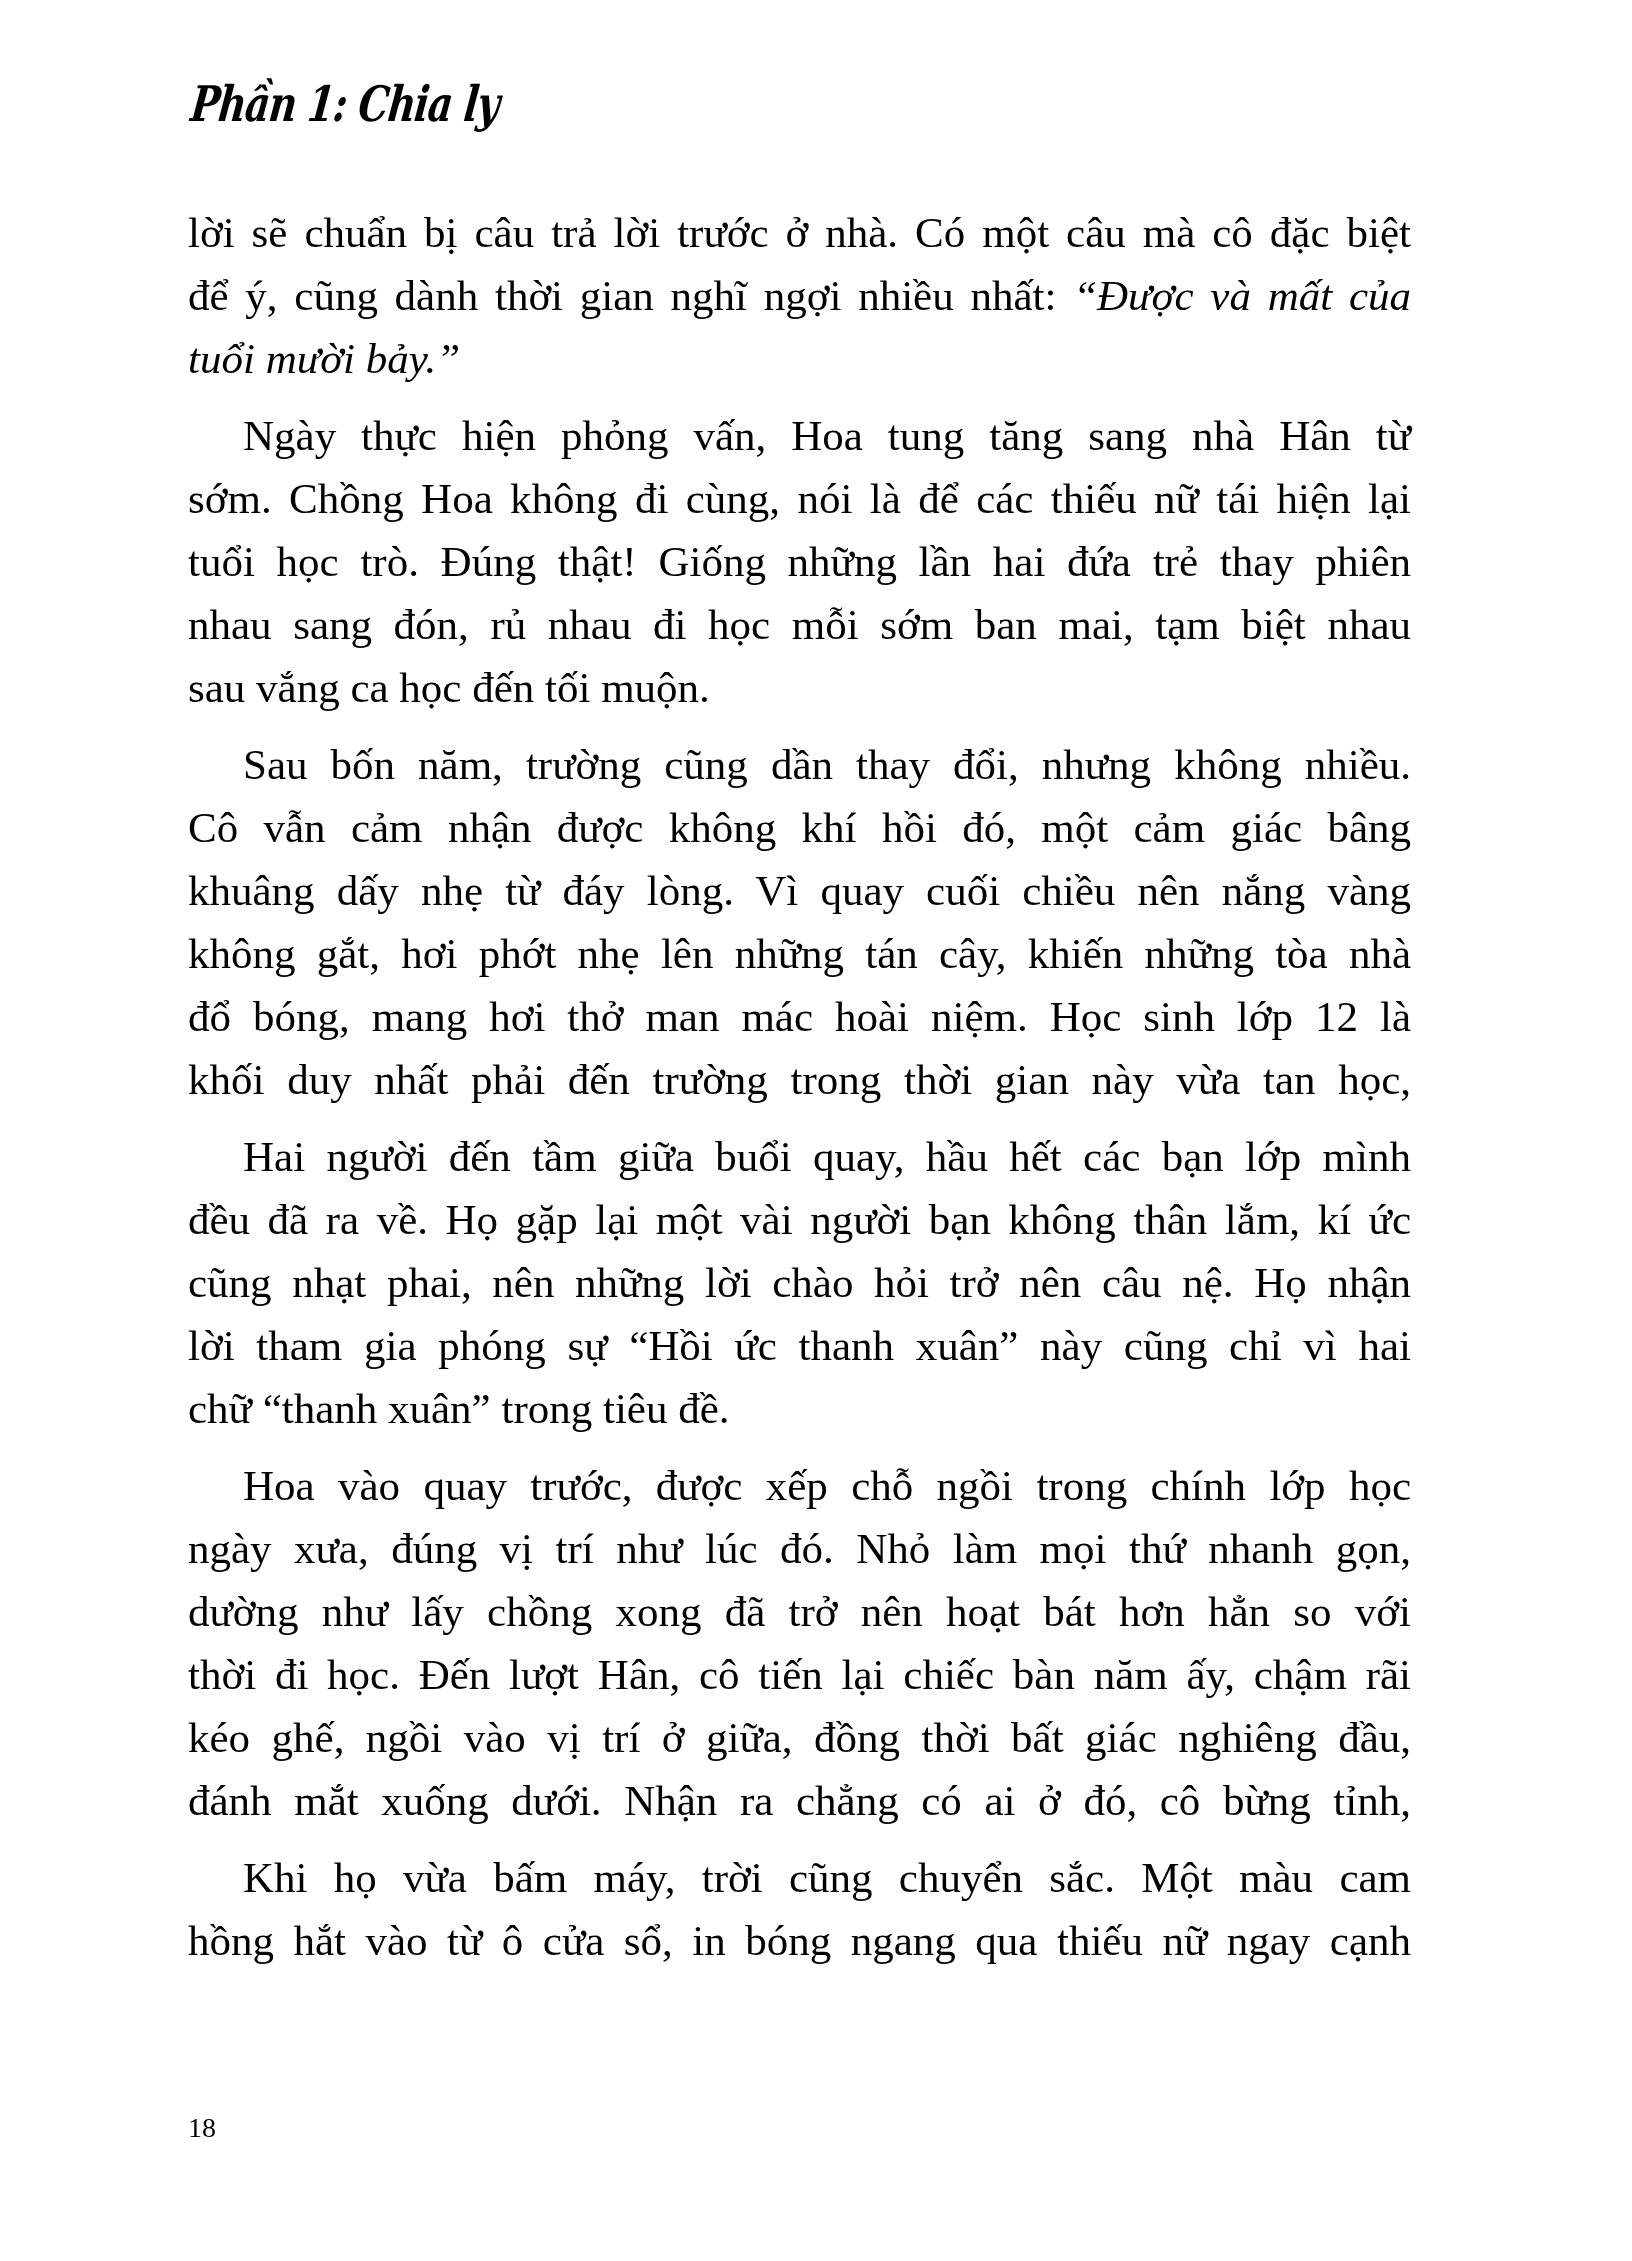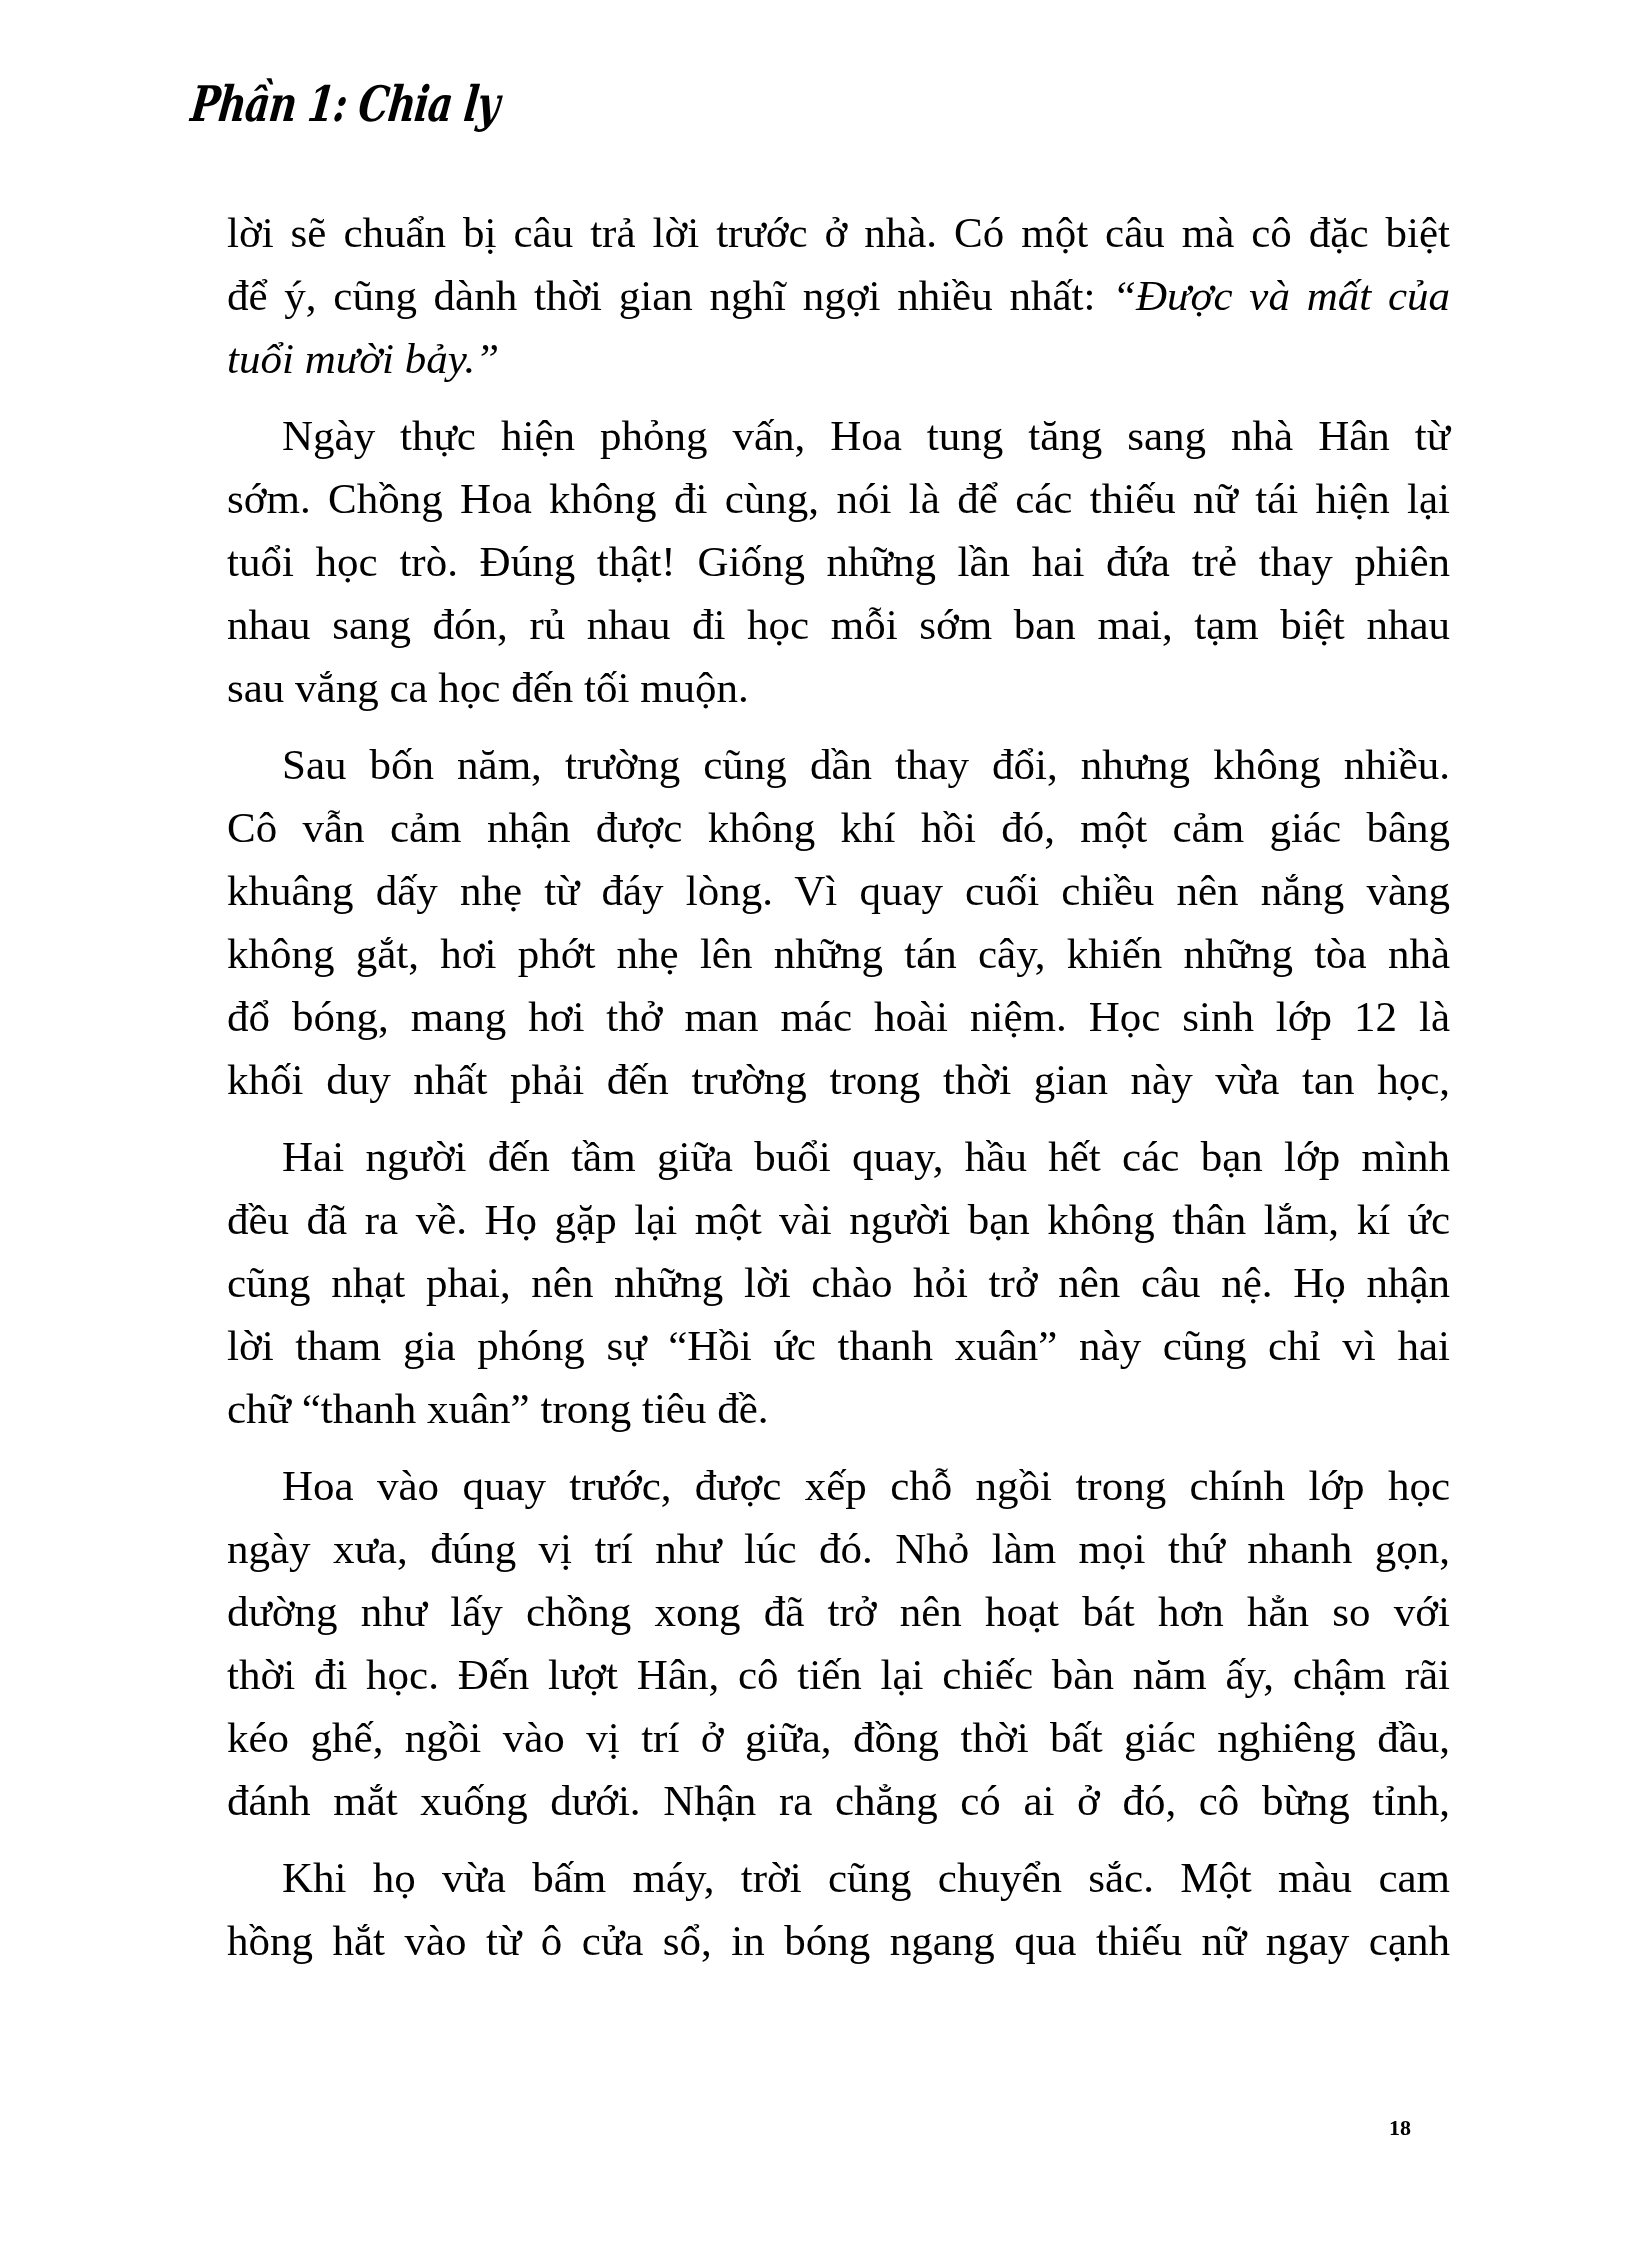--- a/index.html
+++ b/index.html
@@ -28,41 +28,39 @@
     transform-origin: left bottom;
     white-space: nowrap;
   }
   .body-text {
     position: absolute;
     left: 188px;
     top: 201px;
     width: 1223px;
     font-size: 43px;
     line-height: 63px;
-    margin-left: 39px;
   }
   .paragraph { margin: 0; }
   .paragraph + .paragraph { margin-top: 14px; }
   .line {
     text-align: justify;
     text-align-last: justify;
     min-height: 63px;
   }
   .line.last { text-align-last: left; }
   .line.indent { text-indent: 55px; }
   .italic { font-style: italic; }
   .page-number {
     position: absolute;
     left: 188px;
     top: 2114px;
     width: 1223px;
-    text-align: right;
-    font-size: 22px;
+    text-align: left;
+    font-size: 28px;
     line-height: 28px;
-    font-weight: bold;
   }
 </style>
 </head>
 <body>
 
 <div class="page">
   <div class="running-header">Phần 1: Chia ly</div>
 
   <div class="body-text">
       <div class="paragraph">

